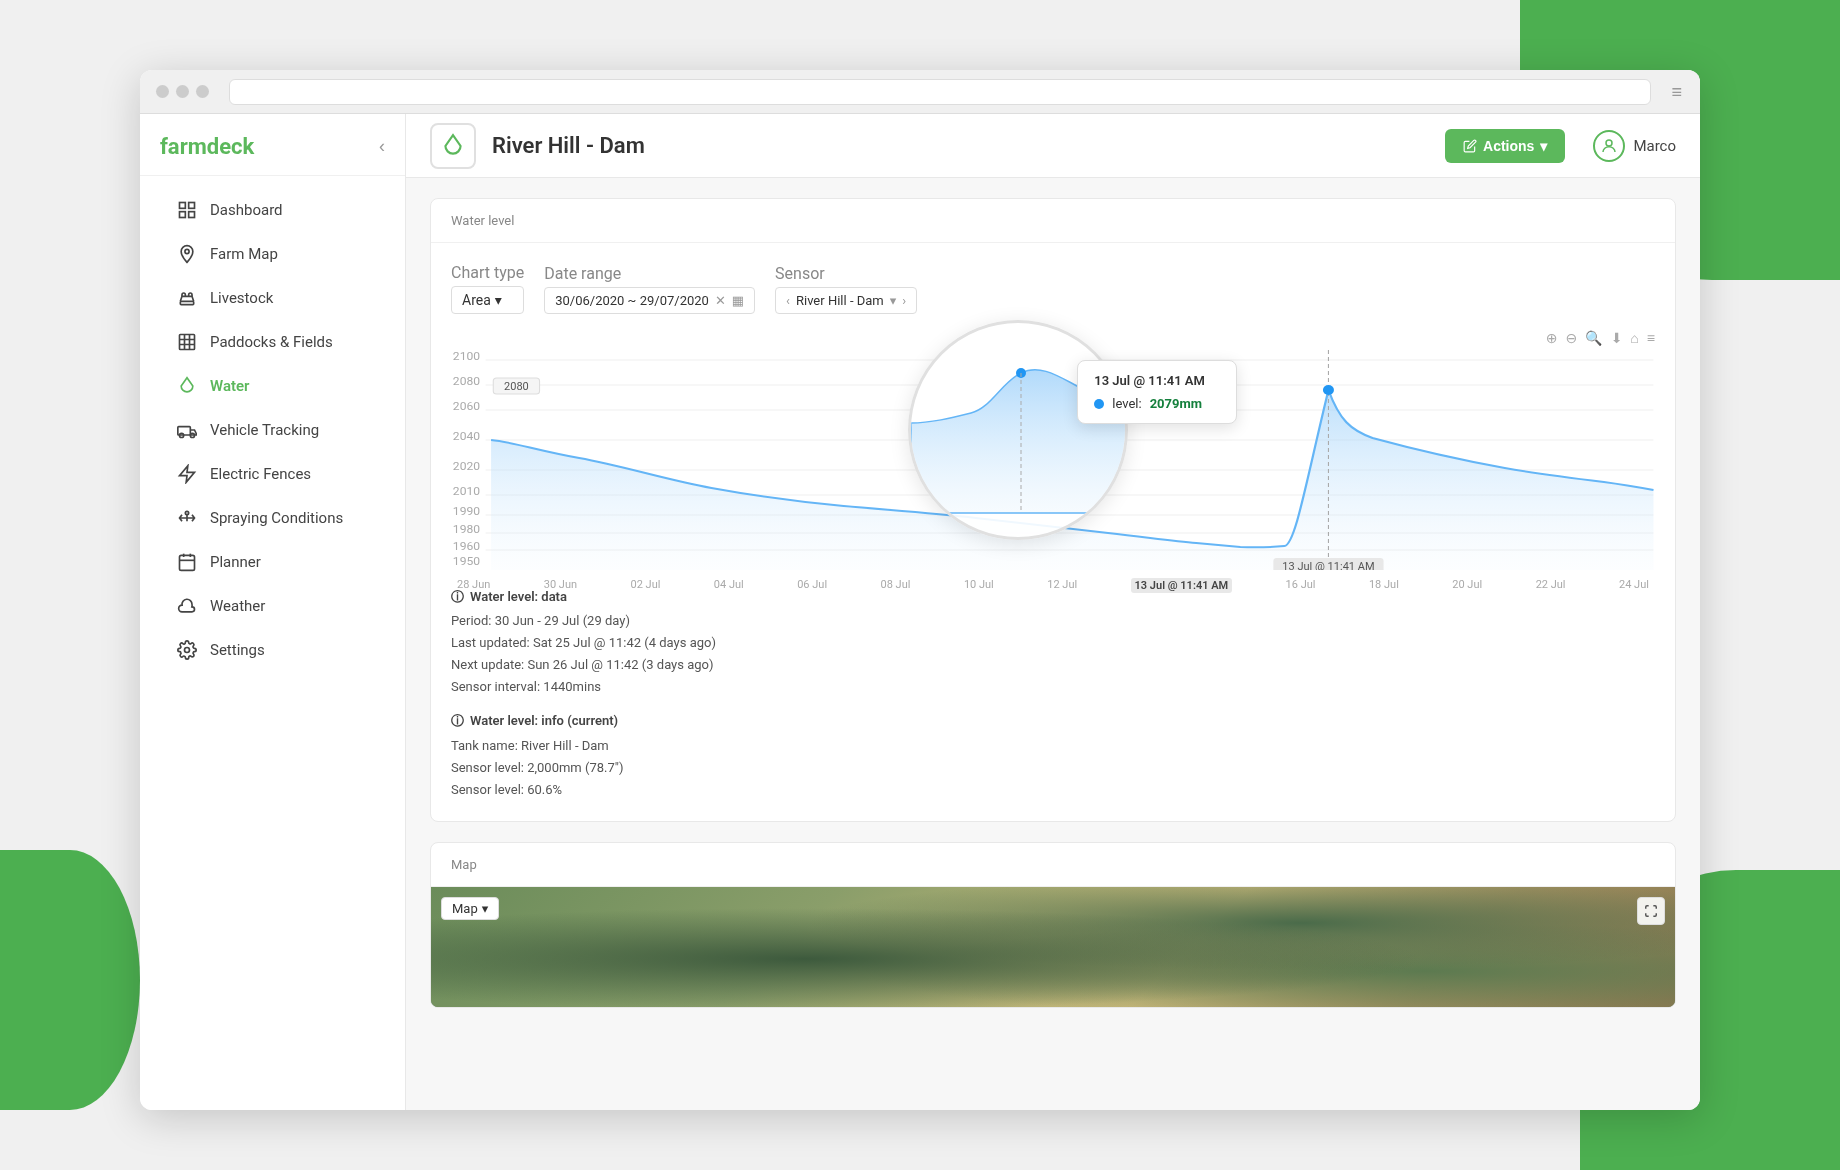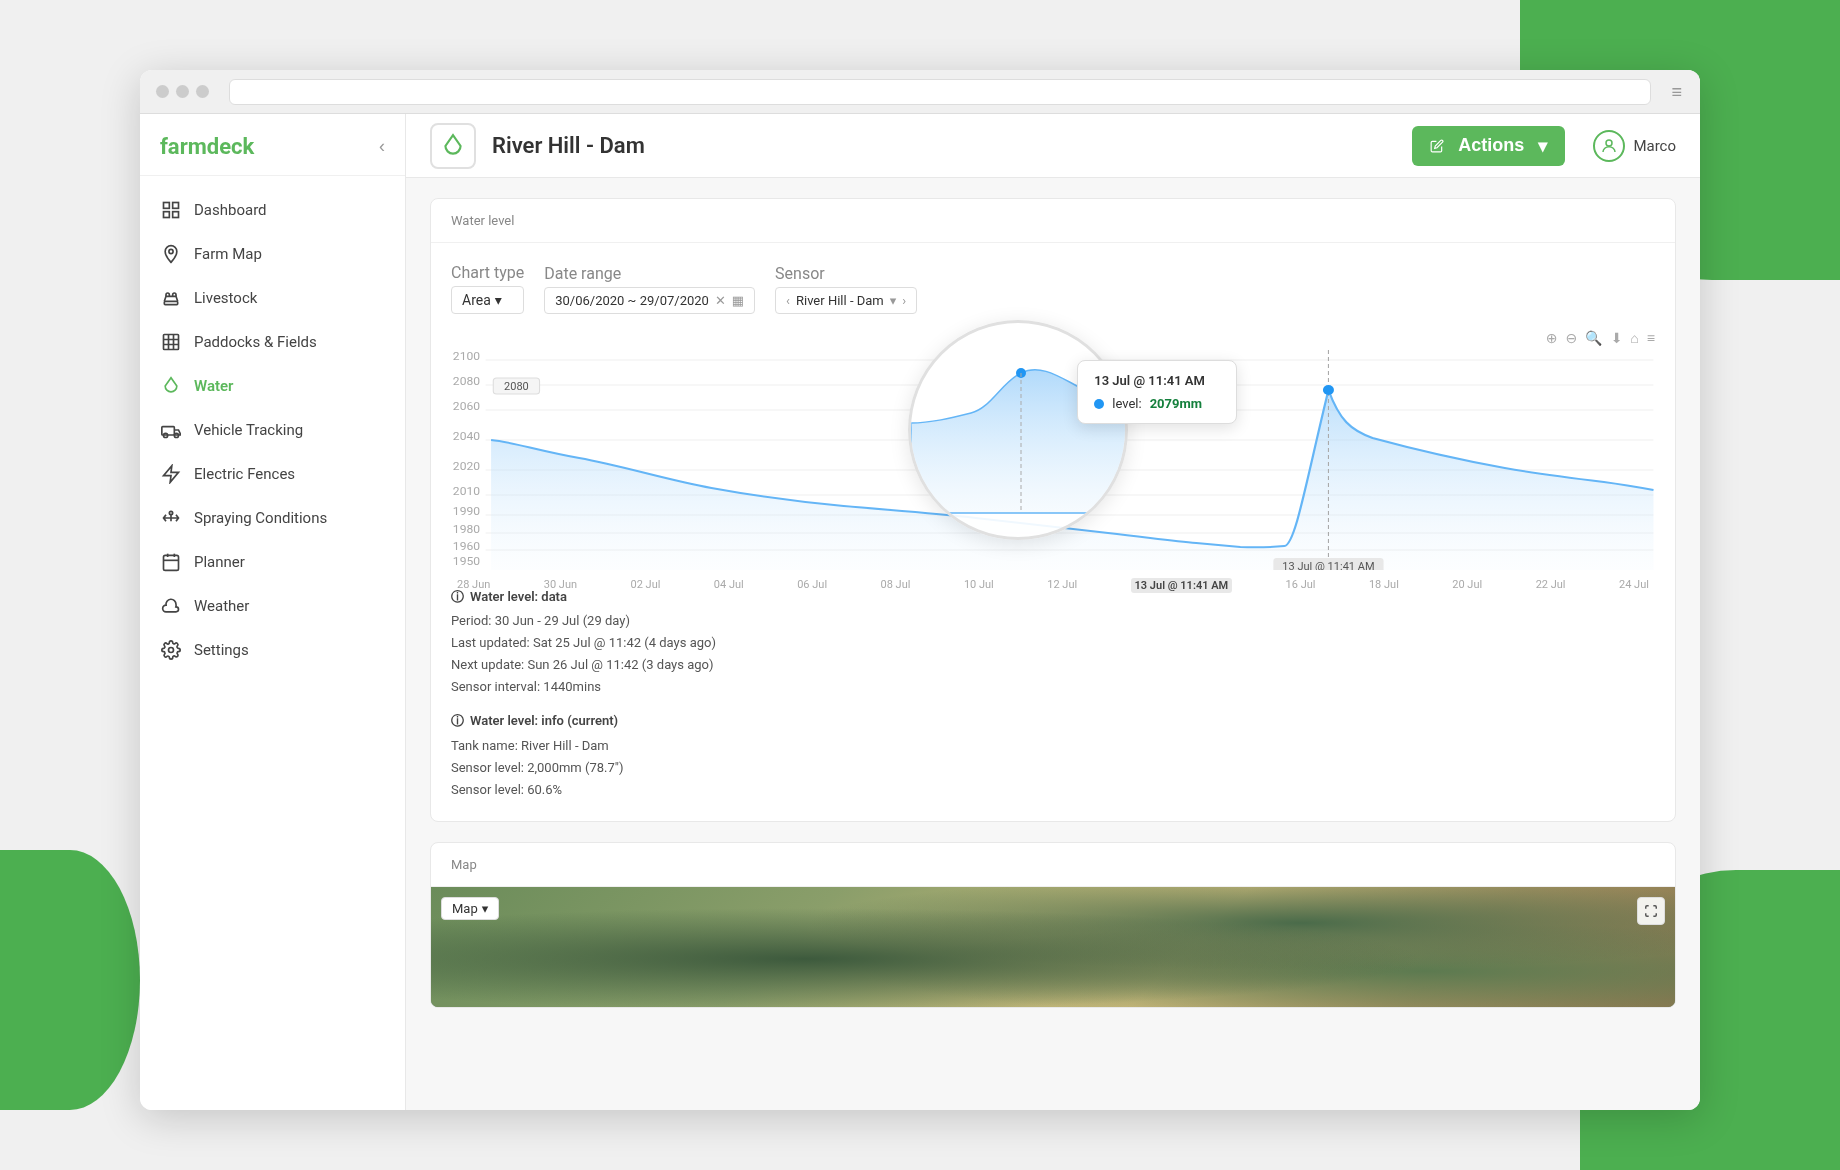--- a/index.html
+++ b/index.html
@@ -116,21 +116,21 @@
     .logo-text span { color: #5cb85c; }
     .collapse-btn {
       margin-left: auto;
       background: none;
       border: none;
       cursor: pointer;
       color: #999;
       font-size: 18px;
     }
     .nav-items {
-      padding: 12px 0;
+      padding: 12px 16px;
     }
     .nav-item {
       display: flex;
       align-items: center;
       gap: 12px;
       padding: 11px 20px;
       cursor: pointer;
       color: #444;
       font-size: 15px;
       transition: background 0.15s;
@@ -197,26 +197,26 @@
       border: 2px solid #5cb85c;
       display: flex; align-items: center; justify-content: center;
       color: #5cb85c;
     }
     .actions-btn {
       background: #5cb85c;
       color: #fff;
       border: none;
       border-radius: 6px;
       padding: 9px 18px;
-      font-size: 18px;
+      font-size: 14px;
       font-weight: 600;
       cursor: pointer;
       display: flex;
       align-items: center;
-      gap: 14px;
+      gap: 6px;
       margin-right: 20px;
     }
 
     
     .content-body {
       padding: 20px 24px;
     }
 
     
     .card {

